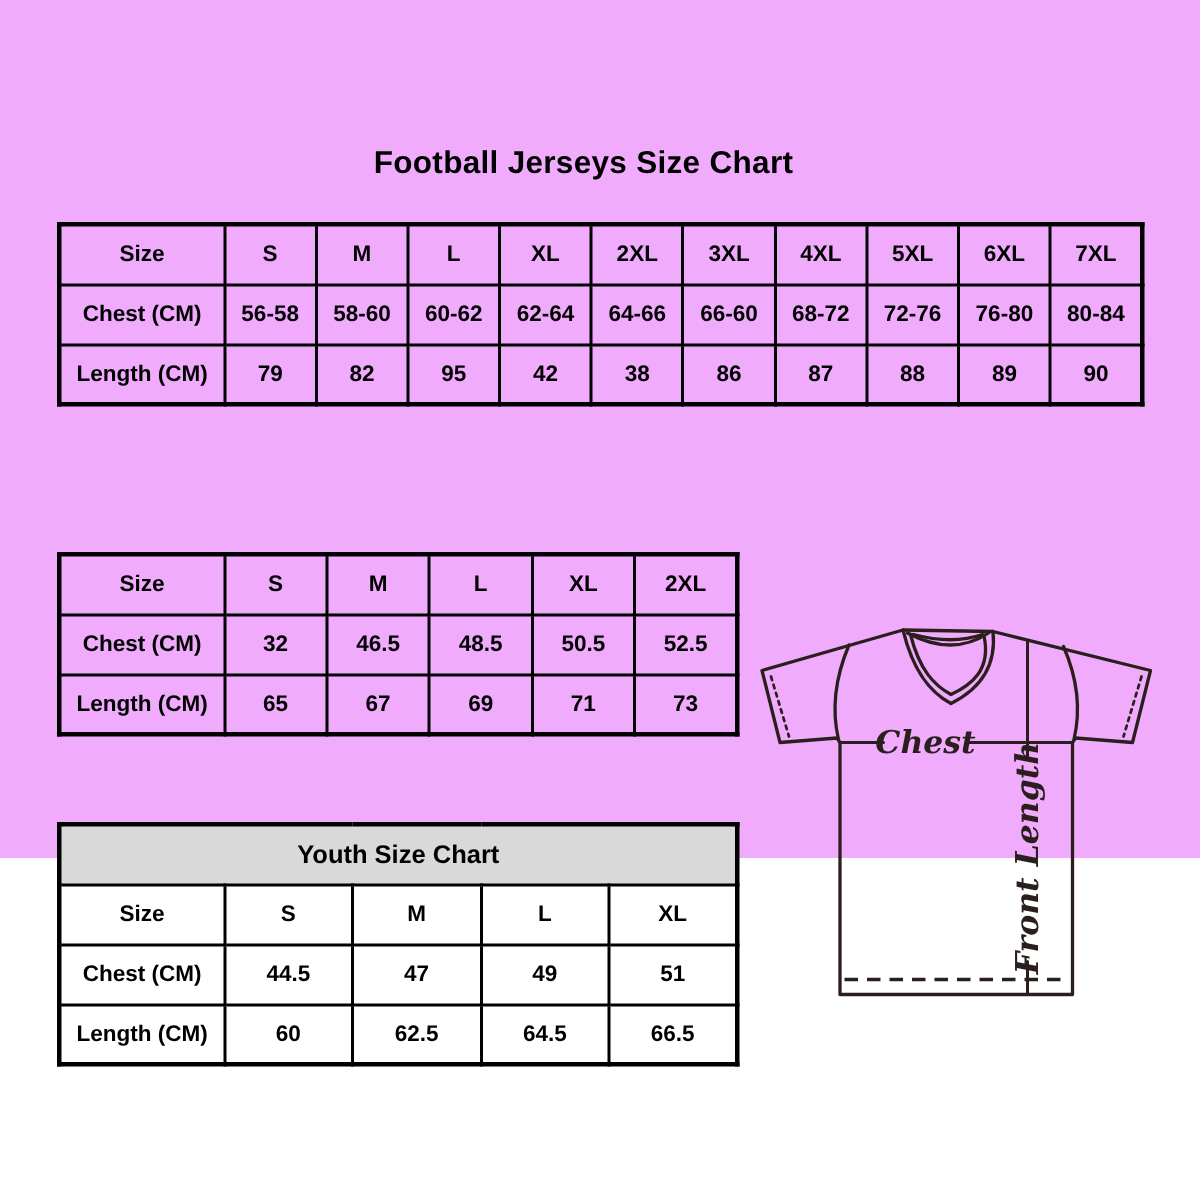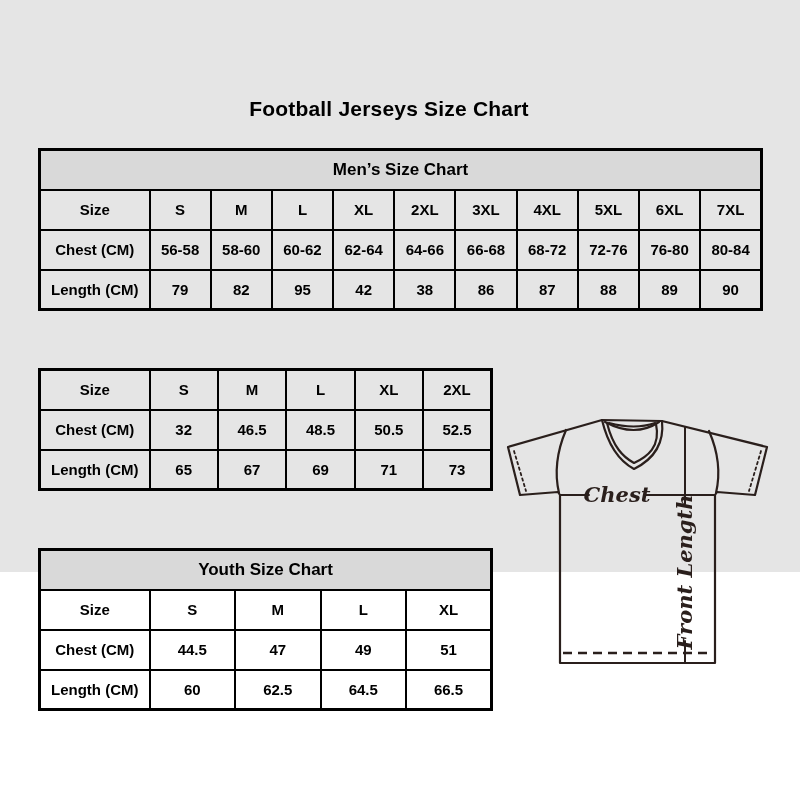--- a/index.html
+++ b/index.html
@@ -5,21 +5,21 @@
   html, body {
     margin: 0; padding: 0;
     width: 800px; height: 800px;
     background: #ffffff;
     overflow: hidden;
     font-family: "Liberation Sans", sans-serif;
   }
   .page {
     position: relative;
     width: 800px; height: 572px;
-    background: #e5e5e5;
+    background: #f0abfc;
   }
   .title {
     position: absolute;
     top: 97px; left: 0; width: 778px;
     text-align: center;
     font-size: 21px;
     font-weight: bold;
     color: var(--text, #000);
     letter-spacing: 0.2px;
   }
@@ -86,44 +86,41 @@
         <col>
         <col>
         <col>
         <col>
         <col>
         <col>
         <col>
         <col>
       </colgroup>
       <tbody>
-        <tr>
-          <th colspan="11" class="ttl">Men’s Size Chart</th>
-        </tr>
         <tr>
           <th>Size</th>
           <td>S</td>
           <td>M</td>
           <td>L</td>
           <td>XL</td>
           <td>2XL</td>
           <td>3XL</td>
           <td>4XL</td>
           <td>5XL</td>
           <td>6XL</td>
           <td>7XL</td>
         </tr>
         <tr>
           <th>Chest (CM)</th>
           <td>56-58</td>
           <td>58-60</td>
           <td>60-62</td>
           <td>62-64</td>
           <td>64-66</td>
-          <td>66-68</td>
+          <td>66-60</td>
           <td>68-72</td>
           <td>72-76</td>
           <td>76-80</td>
           <td>80-84</td>
         </tr>
         <tr>
           <th>Length (CM)</th>
           <td>79</td>
           <td>82</td>
           <td>95</td>

